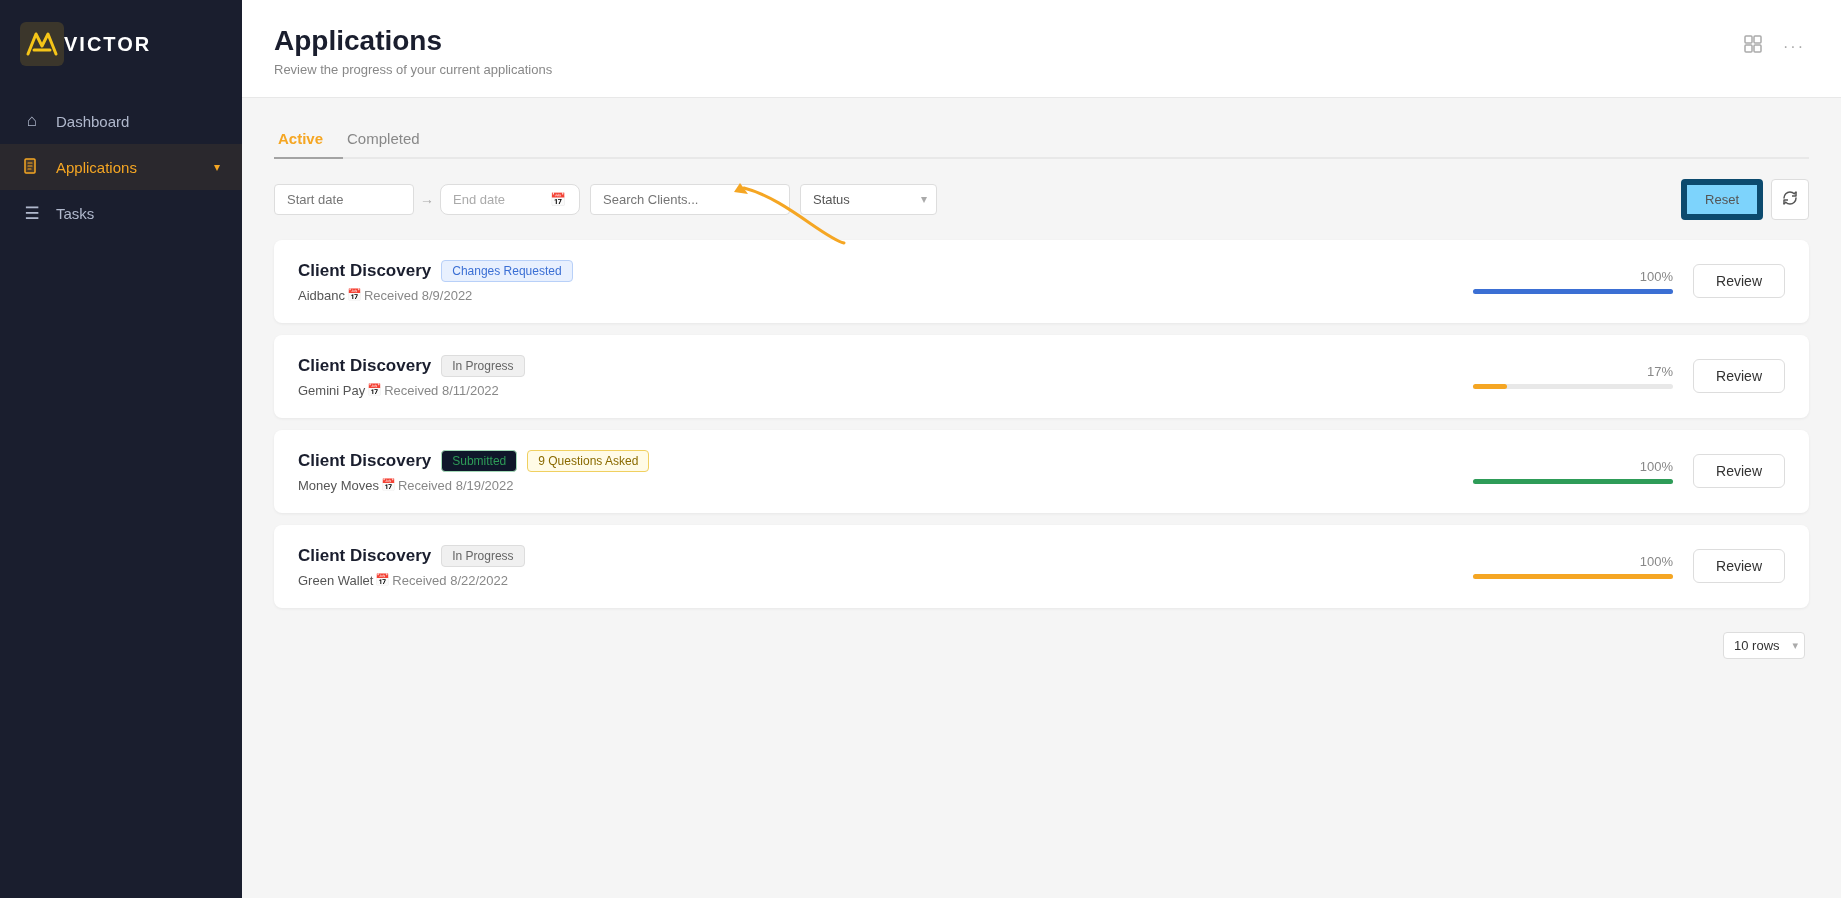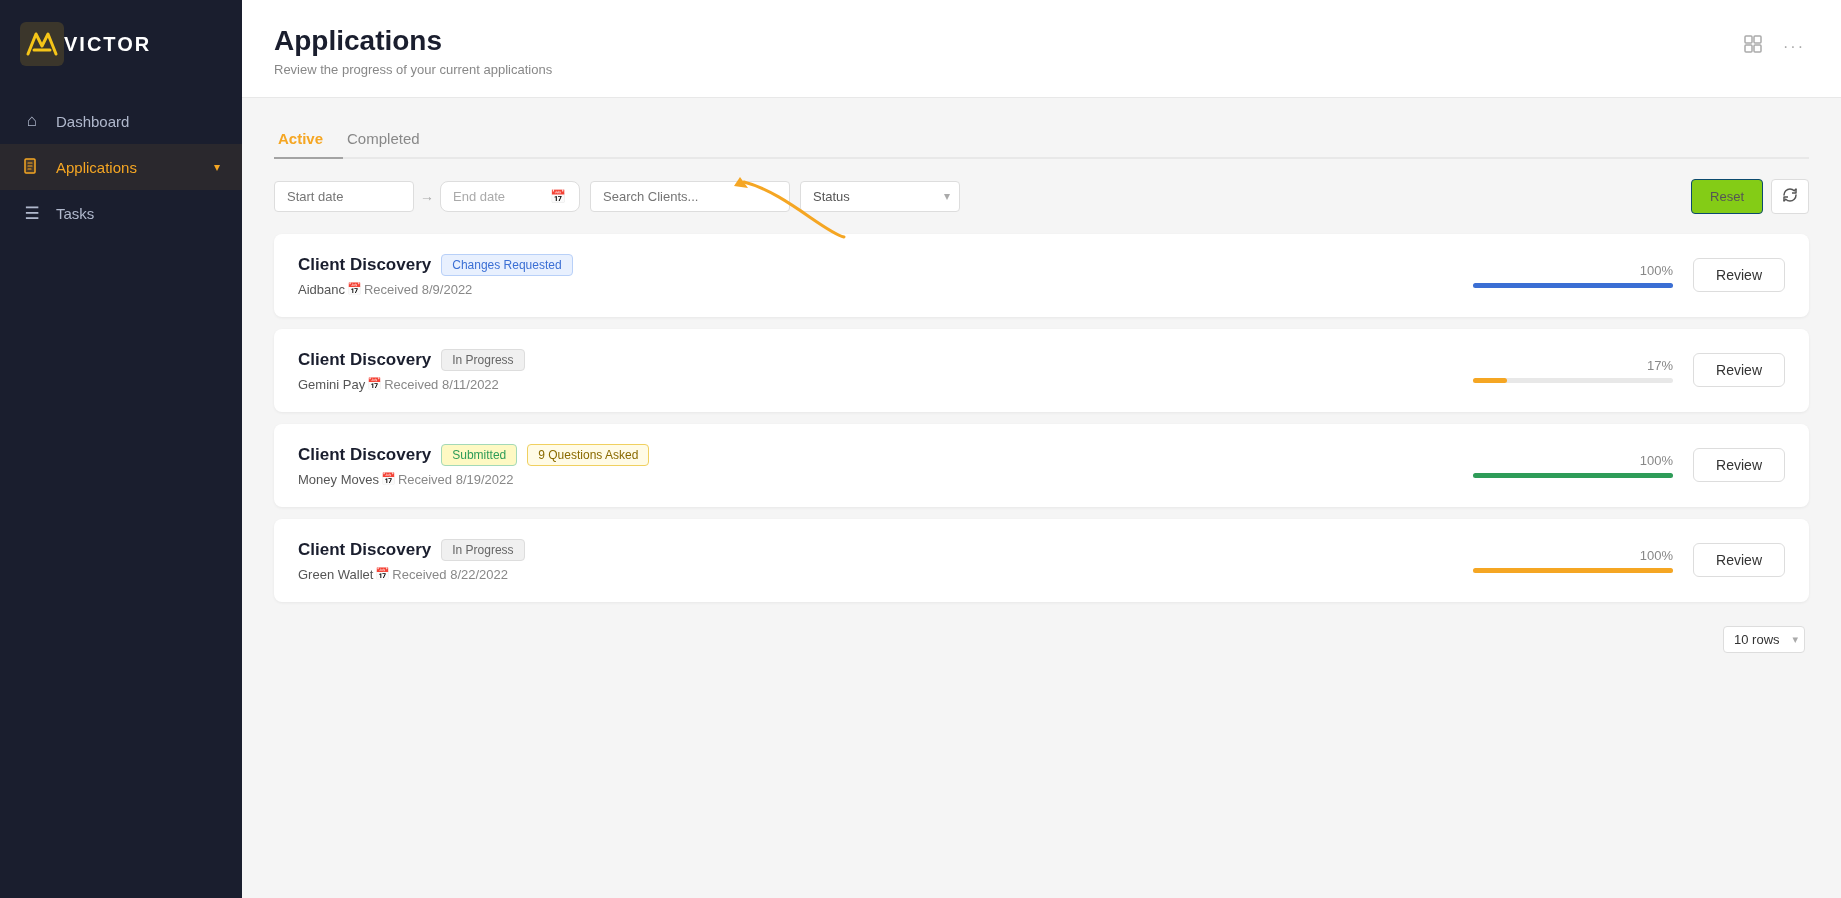--- a/index.html
+++ b/index.html
@@ -200,21 +200,21 @@
       width: 160px;
       outline: none;
       appearance: none;
       cursor: pointer;
       display: flex;
       align-items: center;
       justify-content: space-between;
     }
     .filter-status-wrapper {
       position: relative;
-      width: 160px;
+      width: 137px;
     }
     .filter-status-wrapper select {
       width: 100%;
       border: 1px solid #ddd;
       background: #fff;
       border-radius: 4px;
       padding: 7px 30px 7px 12px;
       font-size: 13px;
       color: #555;
       outline: none;
@@ -229,22 +229,22 @@
       color: #aaa;
       pointer-events: none;
       font-size: 12px;
     }
     .filters-right {
       margin-left: auto;
       display: flex;
       gap: 8px;
     }
     .btn-reset {
-      border: 1px solid #0c4a6e;
-      background: #84cc16;
+      border: 6px solid #0c4a6e;
+      background: #7dd3fc;
       border-radius: 4px;
       padding: 7px 18px;
       font-size: 13px;
       color: #555;
       cursor: pointer;
     }
     .btn-refresh {
       border: 1px solid #ddd;
       background: #fff;
       border-radius: 4px;
@@ -290,21 +290,21 @@
       background: #e8f0fe;
       color: #3b6fd4;
       border: 1px solid #b8d0f8;
     }
     .badge-in-progress {
       background: #f0f0f0;
       color: #666;
       border: 1px solid #ddd;
     }
     .badge-submitted {
-      background: #fef9c3;
+      background: #0f172a;
       color: #2e9c58;
       border: 1px solid #a3d9b7;
     }
     .badge-questions {
       background: #fffbe6;
       color: #8a6a00;
       border: 1px solid #f0d060;
     }
     .app-card-meta {
       display: flex;

